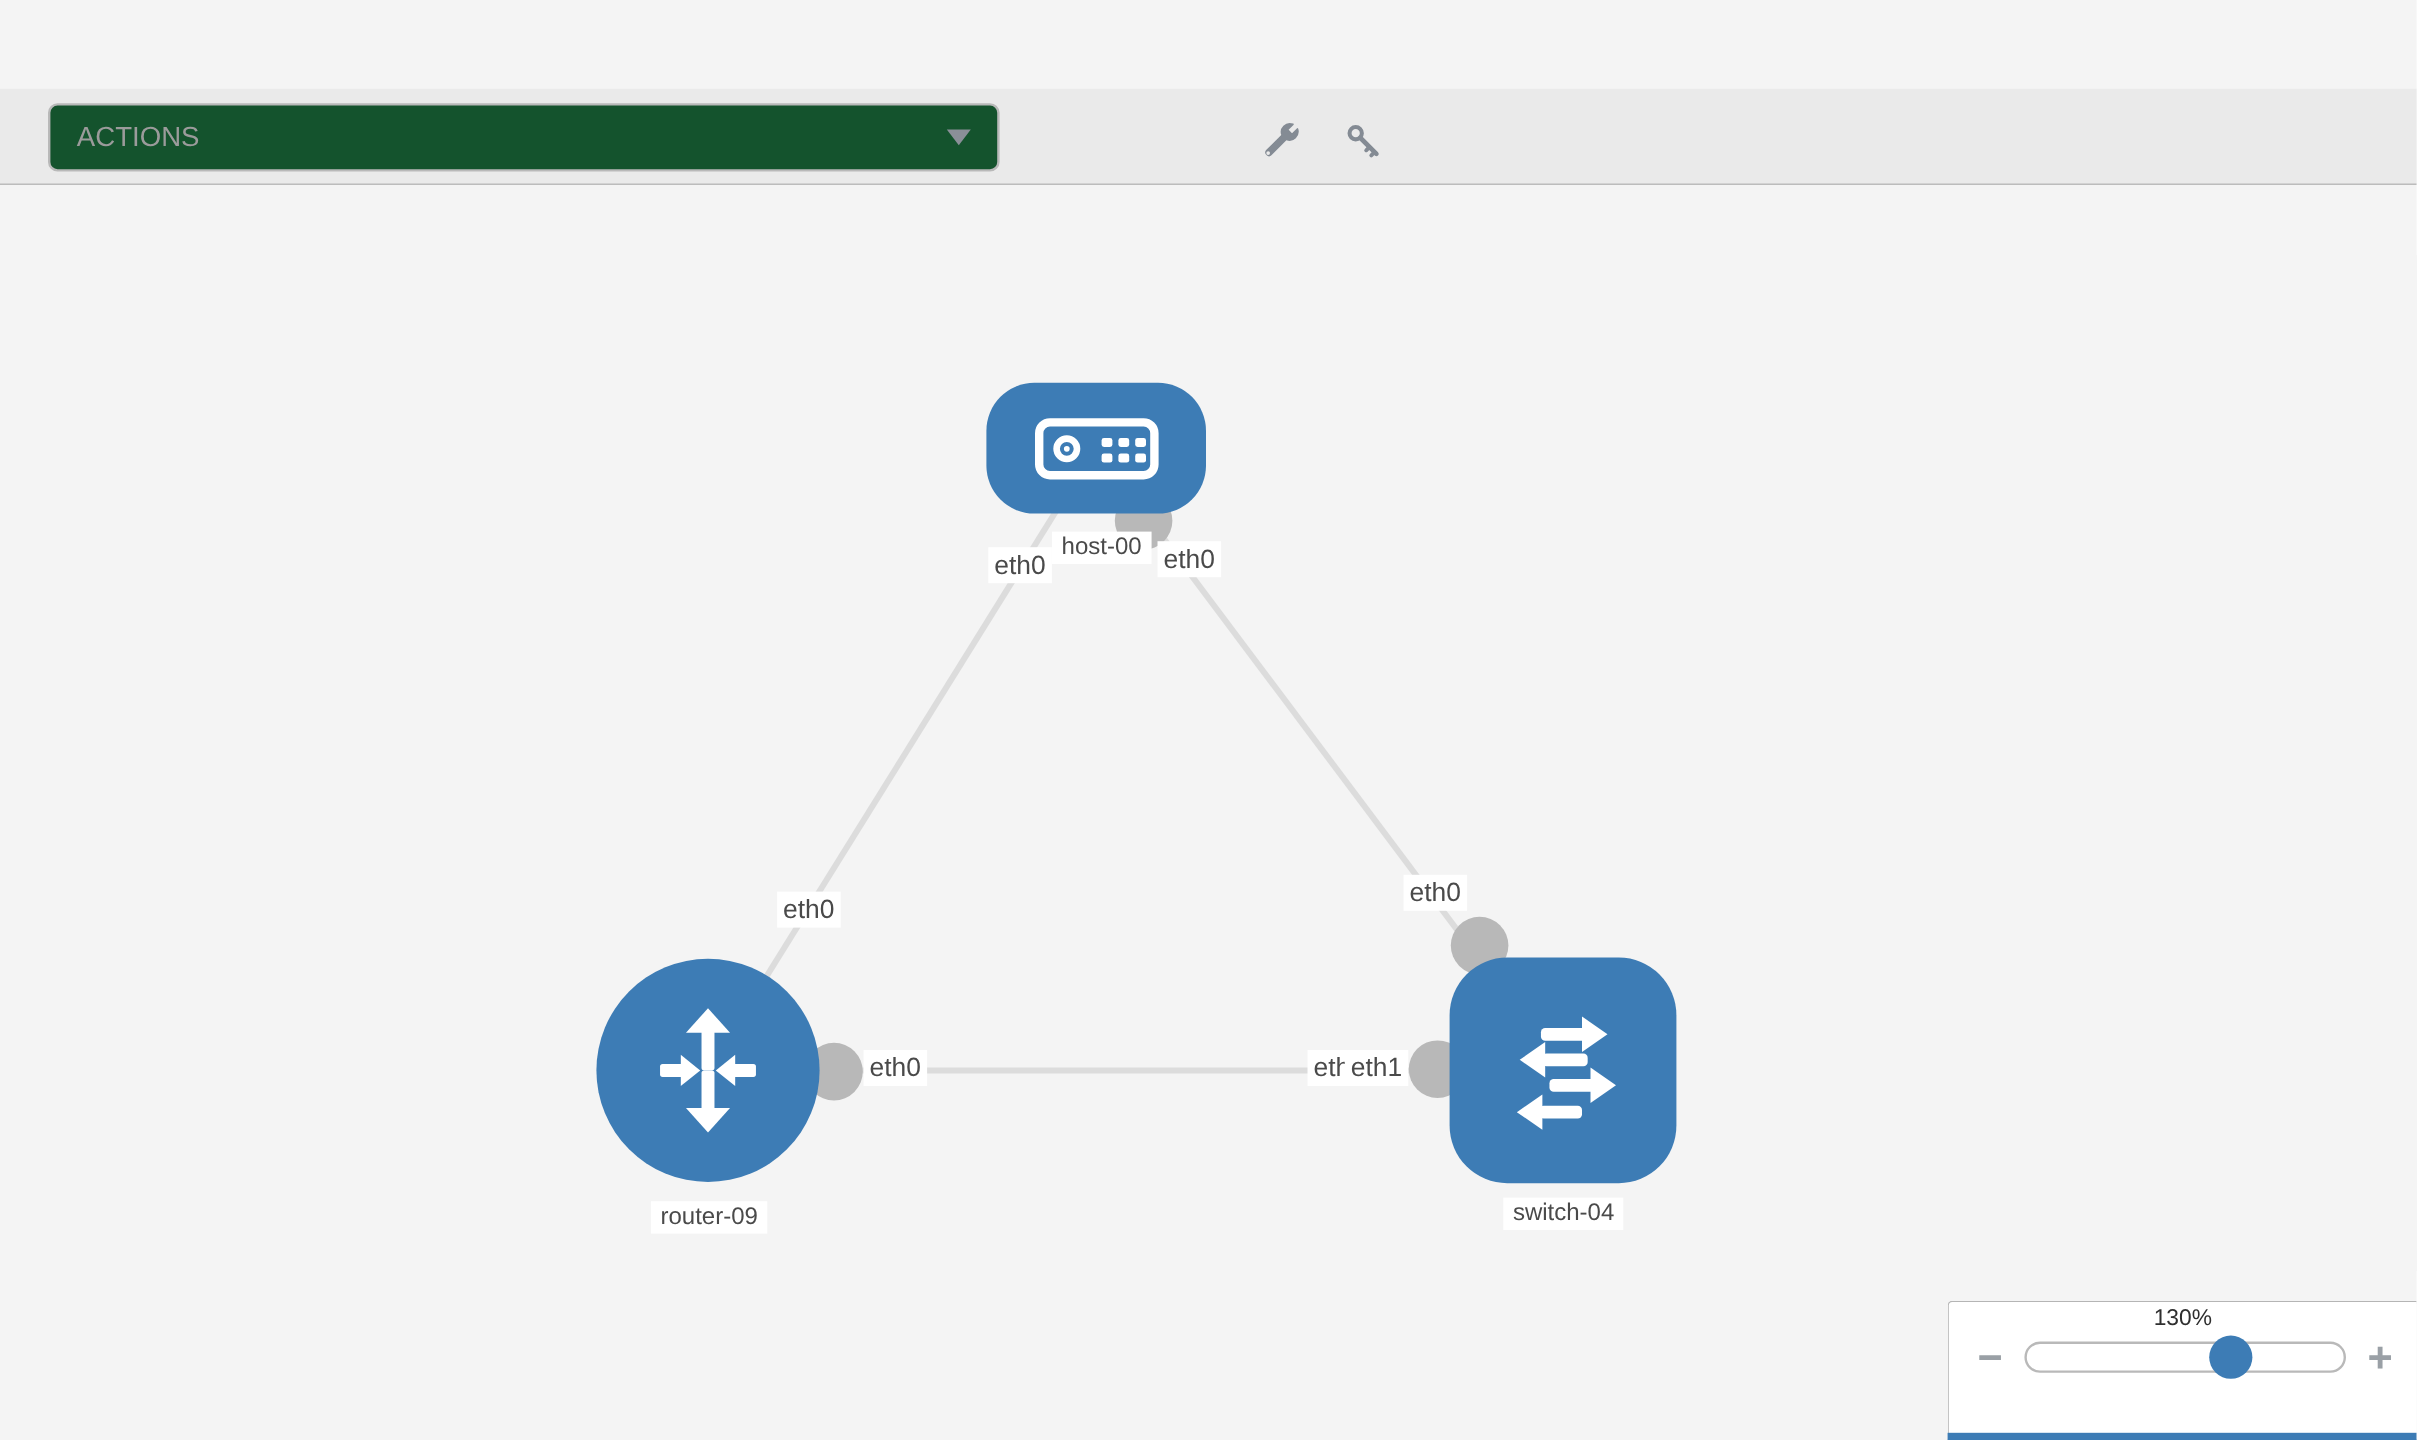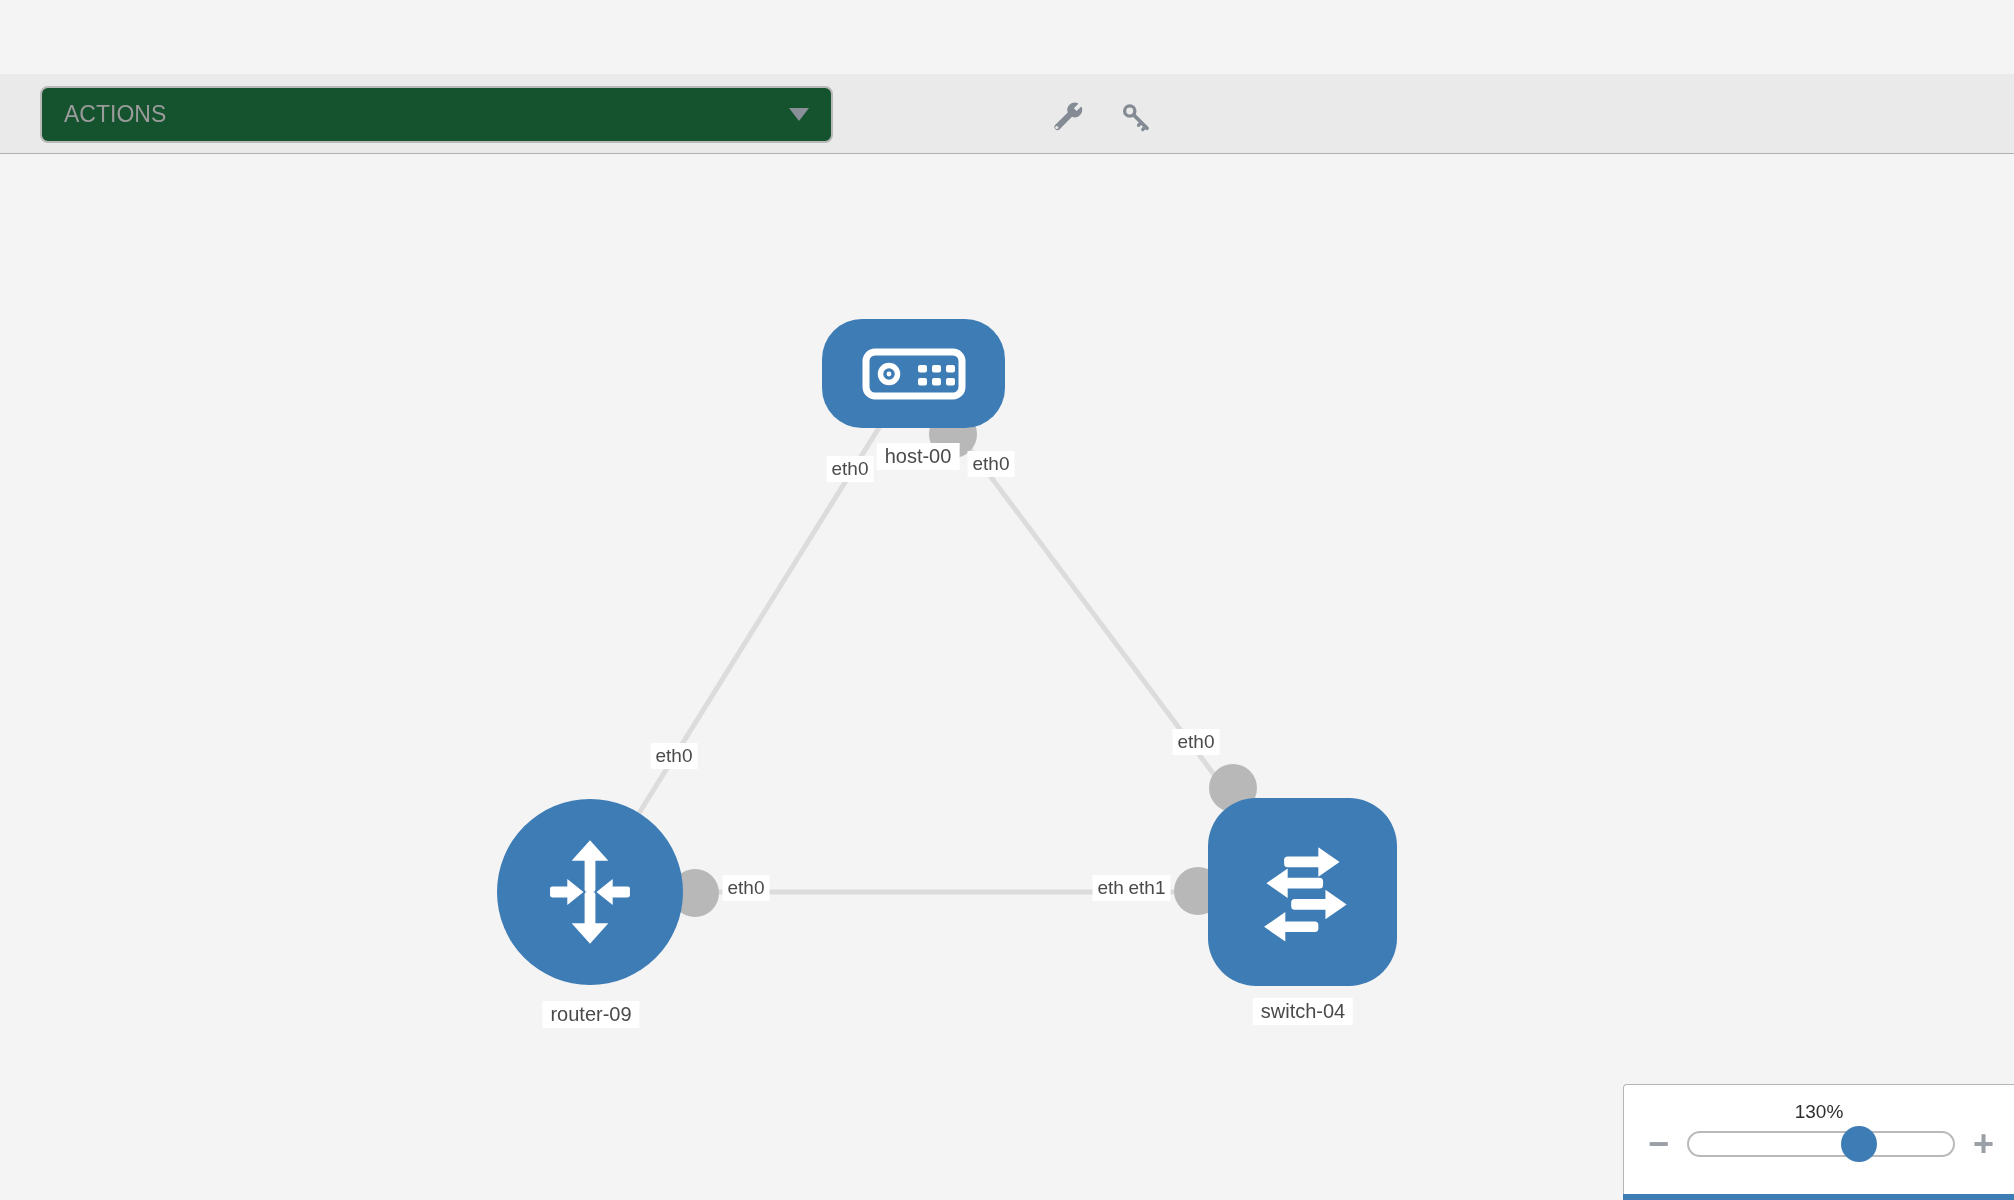--- a/index.html
+++ b/index.html
@@ -50,26 +50,26 @@
   .links-layer { position: absolute; top: 0; left: 0; }
   .node { position: absolute; background: #3d7cb5; display: flex; align-items: center; justify-content: center; cursor: pointer; z-index: 3; }
   .node-host   { left: 822px;  top: 165px; width: 183px; height: 109px; border-radius: 40px; }
   .node-router { left: 497px;  top: 645px; width: 186px; height: 186px; border-radius: 50%; }
   .node-switch { left: 1208px; top: 644px; width: 189px; height: 188px; border-radius: 48px; }
   .nlabel {
     position: absolute; transform: translateX(-50%); background: #ffffff;
     color: #4a4a4a; white-space: nowrap; line-height: 1.25; text-align: center;
   }
   .node-name { font-size: 20px; padding: 1px 8px; z-index: 6; }
-  .iface     { font-size: 19px; padding: 1px 5px; z-index: 5; }
+  .iface     { font-size: 22px; padding: 1px 5px; z-index: 5; }
   
   .zoom-panel {
     position: absolute; left: 1623px; top: 1084px; width: 391px; height: 116px;
     background: #ffffff; border: 1px solid #b5b5b5; border-right: none;
-    border-radius: 4px 0 0 0; z-index: 25; padding-top: 16px;
+    border-radius: 4px 0 0 0; z-index: 25; padding-top: 3px;
   }
   .zoom-level { text-align: center; font-size: 19px; color: #2f2f2f; }
   .zoom-row { display: flex; align-items: center; padding: 8px 16px 0 20px; }
   .zoom-btn {
     border: none; background: transparent; color: #9aa0a6; font-weight: bold;
     font-size: 36px; line-height: 26px; cursor: pointer; padding: 0 4px;
   }
   .zoom-slider {
     position: relative; flex: 1; height: 26px; margin: 0 14px;
     background: #ffffff; border: 2px solid #b9b9b9; border-radius: 13px; cursor: pointer;

